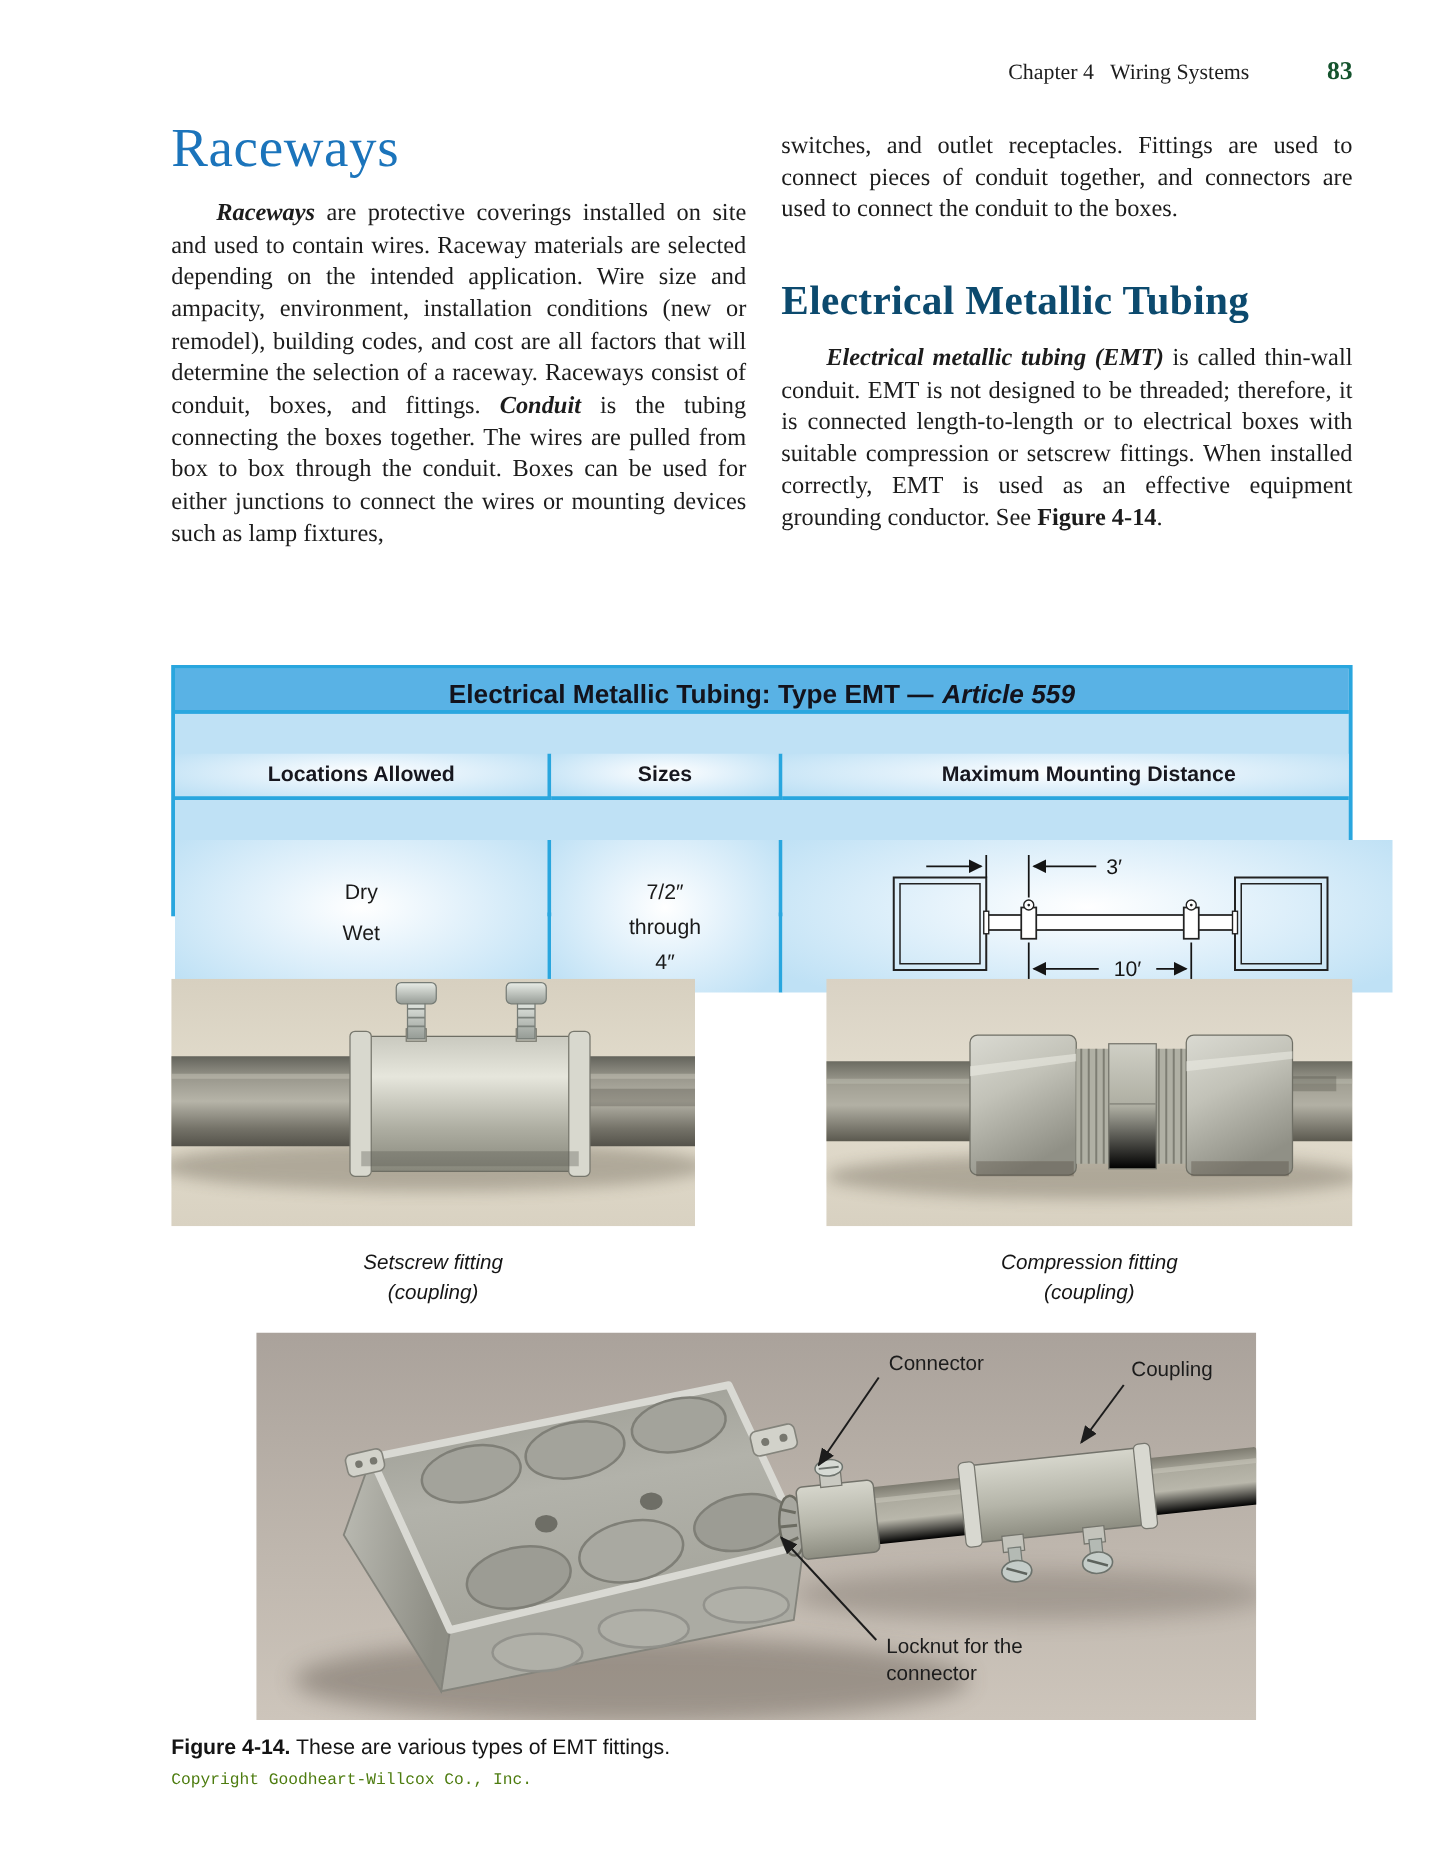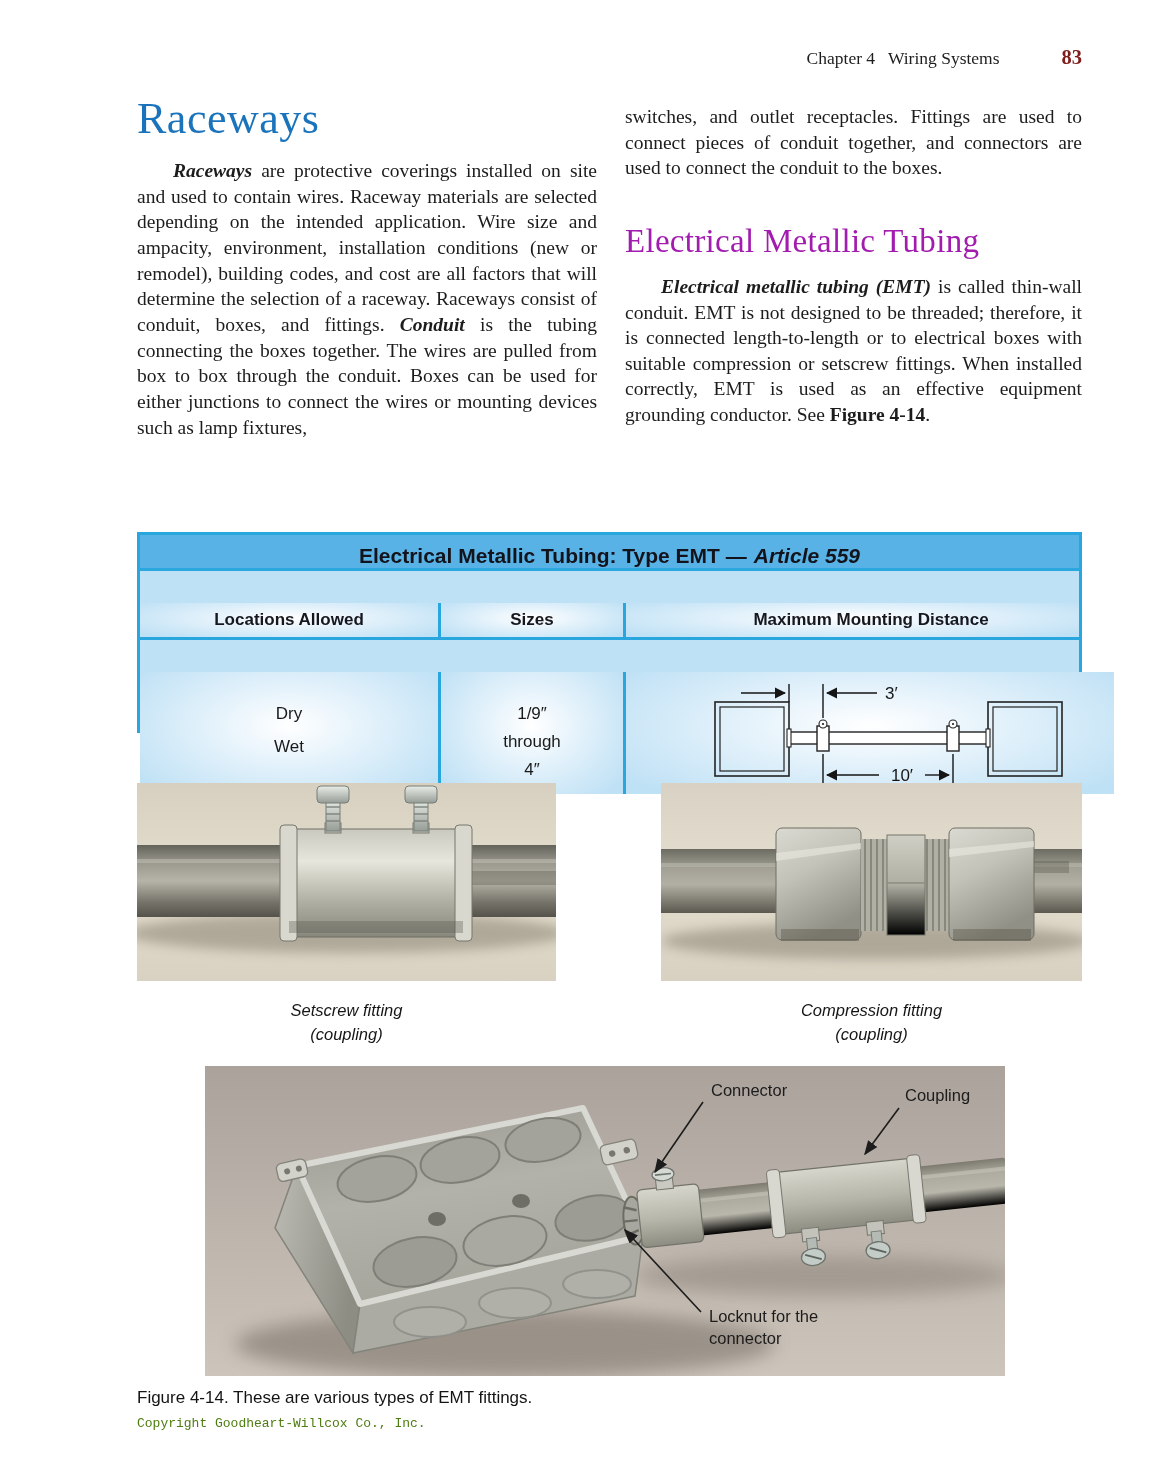--- a/index.html
+++ b/index.html
@@ -5,32 +5,32 @@
   * { margin:0; padding:0; box-sizing:border-box; }
   html,body { background:#ffffff; }
   body { width:1156px; height:1479px; font-family:"Liberation Serif", serif; }
   .page { position:relative; width:1156px; height:1479px; background:#ffffff; overflow:hidden; }
 
   
   .page-header { position:absolute; top:46px; left:625px; width:457px;
     display:flex; justify-content:flex-end; align-items:baseline; gap:62px;
     font-size:17.5px; color:#1d1d1d; }
   .running-head { white-space:pre; }
-  .page-num { font-weight:bold; font-size:20.5px; color:#7f1d1d; }
+  .page-num { font-weight:bold; font-size:20.5px; color:#14532d; }
 
   
   .columns { position:absolute; left:137px; top:96px; width:945px; display:flex; gap:28px; }
   .col-left { width:460px; }
   .col-right { width:457px; padding-top:8px; }
   h1.raceways { font-size:44px; font-weight:normal; color:#1b74bb; line-height:1.05; margin-bottom:16px; letter-spacing:0.5px; }
   .body-text { font-size:19.5px; line-height:1.315; text-align:justify; color:#1c1c1c; }
   .indent { text-indent:36px; }
   .term { font-weight:bold; font-style:italic; }
   .boldref { font-weight:bold; }
-  h2.emt-head { font-size:33px; font-weight:normal; color:#a21caf; margin:42px 0 14px 0; letter-spacing:0.3px; }
+  h2.emt-head { font-size:33px; font-weight:bold; color:#0c4a6e; margin:42px 0 14px 0; letter-spacing:0.3px; }
 
   
   .emt-table { position:absolute; left:137px; top:532px; width:945px; height:201px;
     border:3px solid #29a6de; background:#bfe1f5; font-family:"Liberation Sans", sans-serif; }
   .t-title { height:36px; background:#59b2e5; border-bottom:3px solid #2aa7df;
     display:flex; justify-content:center; align-items:flex-end;
     font-weight:bold; font-size:21px; color:#13131c; }
   .t-title .art { font-style:italic; margin-left:7px; }
   .t-row { display:grid; grid-template-columns:301px 185px 1fr;margin-top:32px; }
   .t-cell { border-right:3px solid #29a6de;
@@ -51,21 +51,21 @@
   .photo-right { left:661px; top:783px; width:421px; height:198px; }
   .photo-bottom{ left:205px; top:1066px; width:800px; height:310px; }
 
   .caption { position:absolute; top:999px; text-align:center;
     font-family:"Liberation Sans", sans-serif; font-size:16.5px; line-height:1.45; color:#161616;font-style:italic; }
   .caption-left  { left:137px; width:419px; }
   .caption-right { left:661px; width:421px; }
 
   .fig-caption { position:absolute; left:137px; top:1388px;
     font-family:"Liberation Sans", sans-serif; font-size:17px; color:#141414; }
-  .fig-caption .fig-label { font-weight:normal;margin-top:48px; }
+  .fig-caption .fig-label { font-weight:bold;margin-top:48px; }
   .copyright { position:absolute; left:137px; top:1416px;
     font-family:Liberation Mono, monospace; font-size:13px; color:#4d7c0f; }
 
   .svg-label { font-family:"Liberation Sans", sans-serif; font-size:16.5px; fill:#1c1c1c; }
   .diag-label { font-family:"Liberation Sans", sans-serif; font-size:17px; fill:#151515; }
 </style>
 </head>
 <body>
 
 <div class="page">
@@ -99,21 +99,21 @@
     </div>
     <div class="t-row t-body">
       <div class="t-cell">
         <div class="cell-lines">
           <div>Dry</div>
           <div>Wet</div>
         </div>
       </div>
       <div class="t-cell">
         <div class="cell-lines tight">
-          <div>1/9″</div>
+          <div>7/2″</div>
           <div>through</div>
           <div>4″</div>
         </div>
       </div>
       <div class="t-cell diag-cell">
 
         <svg width="451" height="122" viewBox="0 0 451 122">
           <defs>
             <marker id="dArr" viewBox="0 0 10 10" refX="9" refY="5" markerWidth="8" markerHeight="8" orient="auto">
               <path d="M0,0 L10,5 L0,10 z" fill="#151515"></path>

